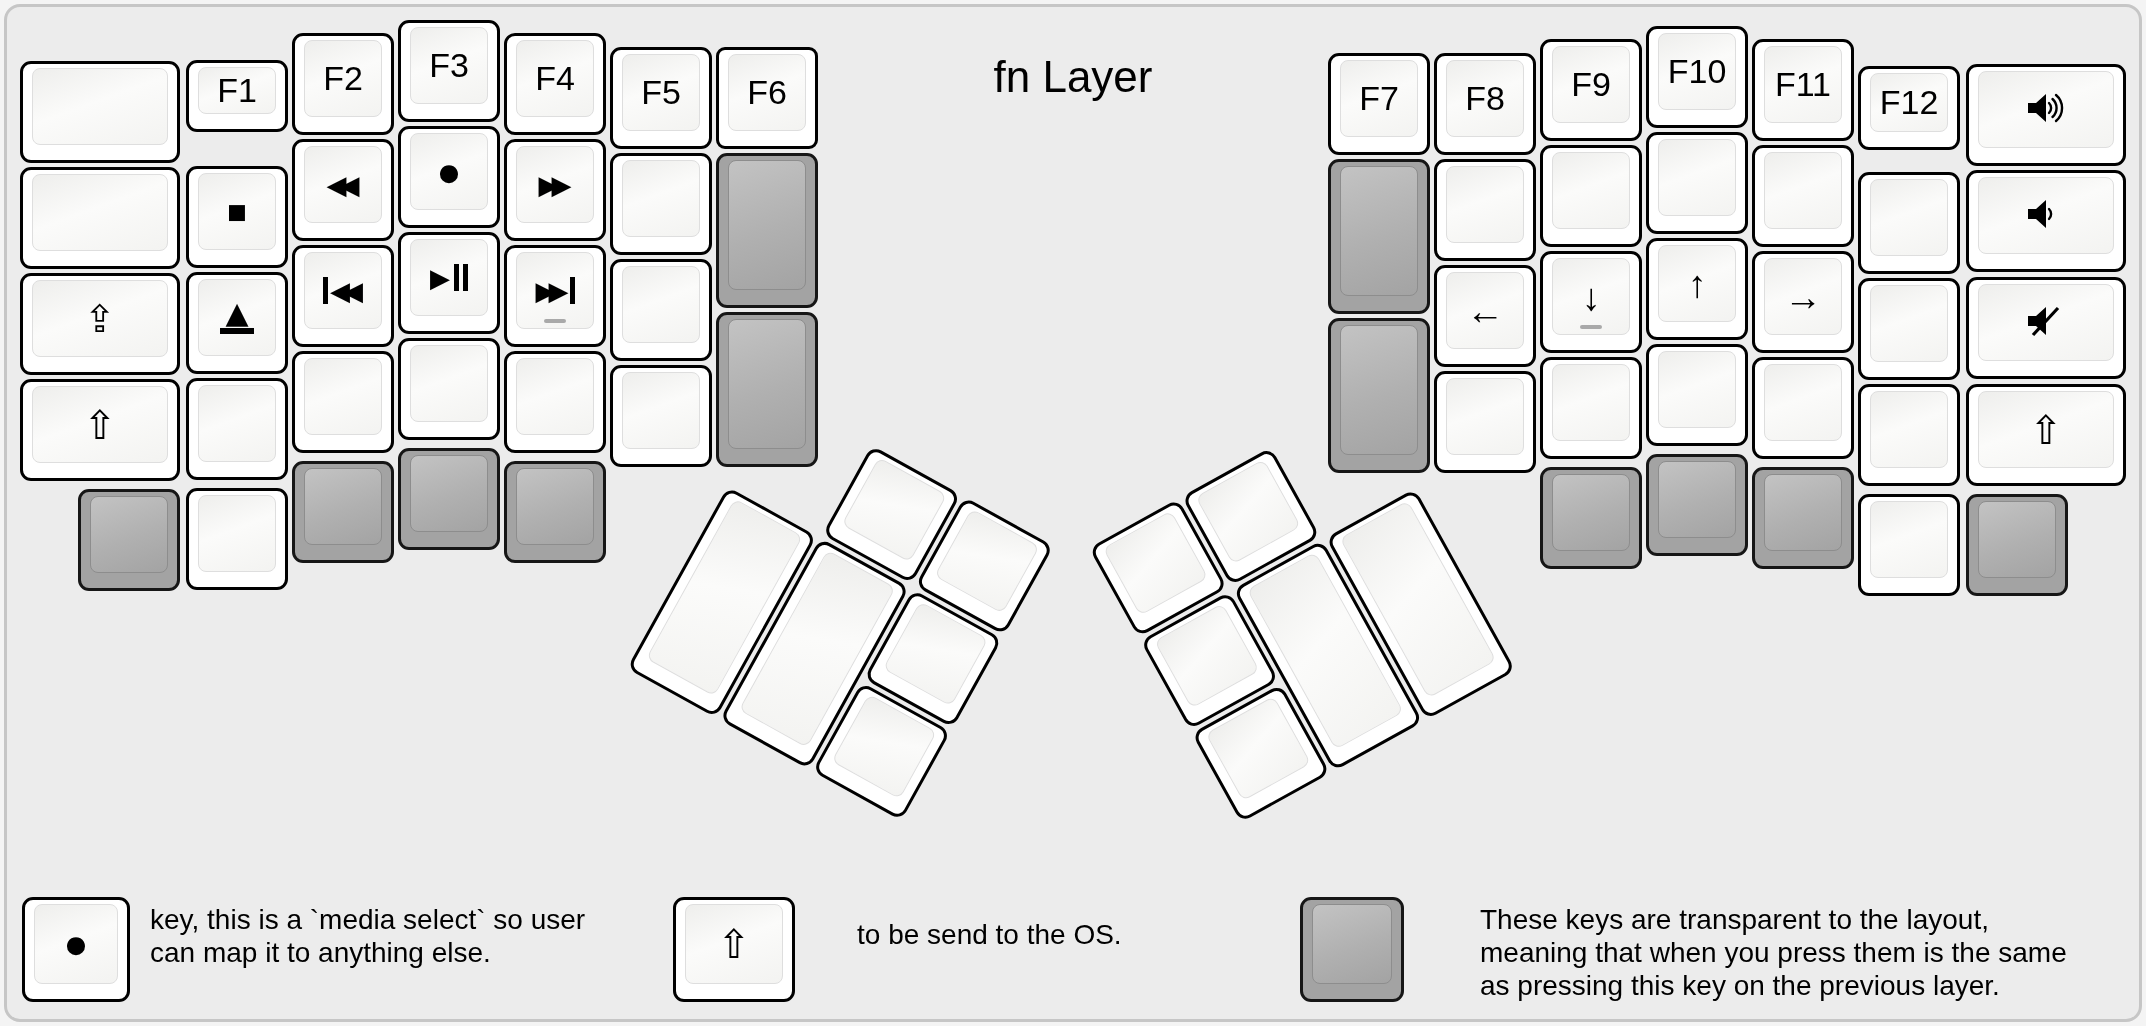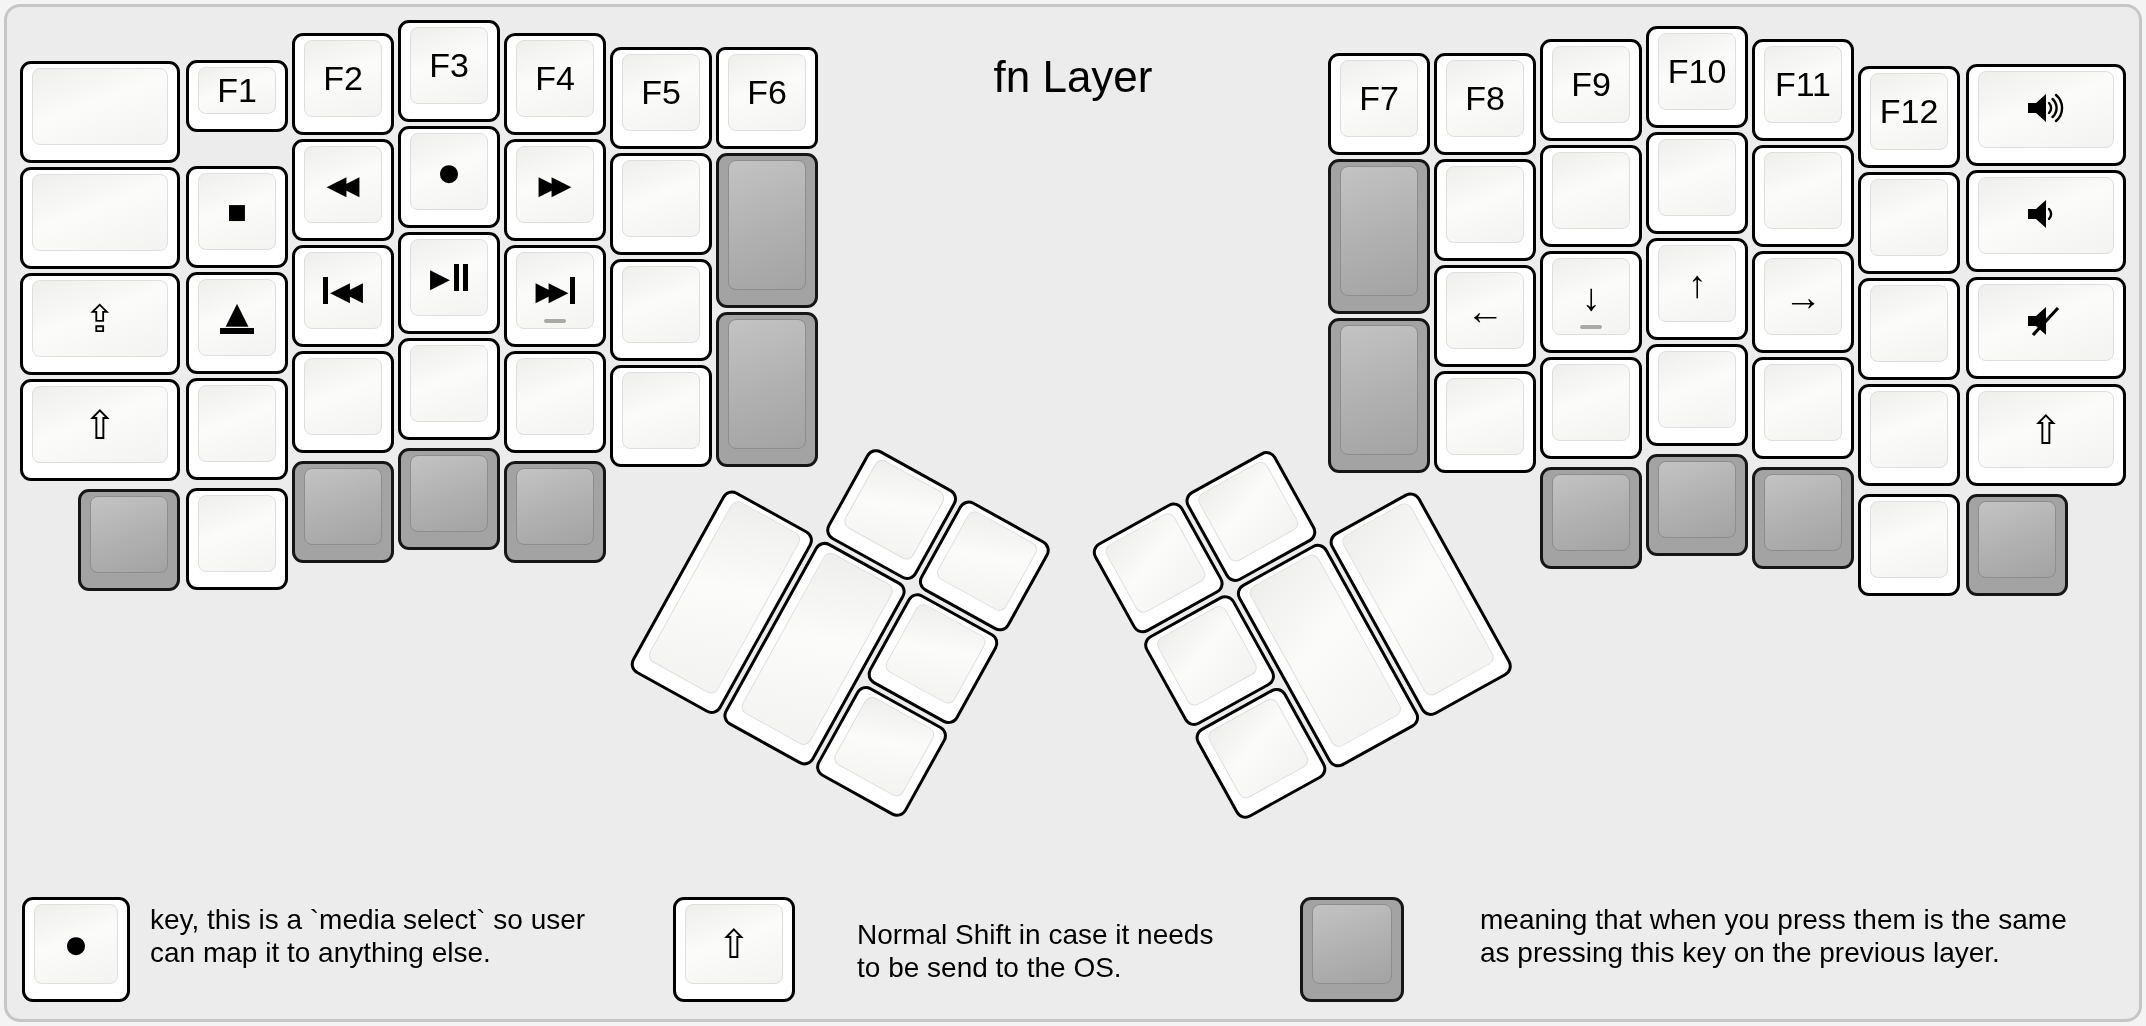--- a/index.html
+++ b/index.html
@@ -270,21 +270,21 @@
         <div class="ktop">
           <span><span class="gicon">→</span></span>
         </div>
       </div>
       <div class="key white" style="left: 1752px; top: 357px; width: 102px; height: 102px;">
         <div class="ktop"></div>
       </div>
       <div class="key gray" style="left: 1752px; top: 467px; width: 102px; height: 102px;">
         <div class="ktop"></div>
       </div>
-      <div class="key white" style="left: 1858px; top: 66px; width: 102px; height: 102px; text-decoration: underline;">
+      <div class="key white" style="left: 1858px; top: 66px; width: 102px; height: 84px; text-decoration: underline;">
         <div class="ktop">
           <span class="klabel">F12</span>
         </div>
       </div>
       <div class="key white" style="left: 1858px; top: 172px; width: 102px; height: 102px;">
         <div class="ktop"></div>
       </div>
       <div class="key white" style="left: 1858px; top: 278px; width: 102px; height: 102px;">
         <div class="ktop"></div>
       </div>
@@ -381,27 +381,27 @@
           <div>can map it to anything else.</div>
         </div>
       </div>
       <div class="legend-item">
         <div class="key white" style="left: 673px; top: 897px; width: 122px; height: 105px;">
           <div class="ktop">
             <span><span class="gicon" style="font-size:40px">⇧</span></span>
           </div>
         </div>
         <div class="ltext" style="left: 857px; top: 918px;">
-          <div>Normal Shift in case it needs</div>
           <div>to be send to the OS.</div>
         </div>
       </div>
       <div class="legend-item">
         <div class="key gray" style="left: 1300px; top: 897px; width: 104px; height: 105px;">
           <div class="ktop"></div>
         </div>
         <div class="ltext" style="left: 1480px; top: 903px;">
+          <div>These keys are transparent to the layout,</div>
           <div>meaning that when you press them is the same</div>
           <div>as pressing this key on the previous layer.</div>
         </div>
       </div>
     </div>
 </div>
 
 </body></html>

